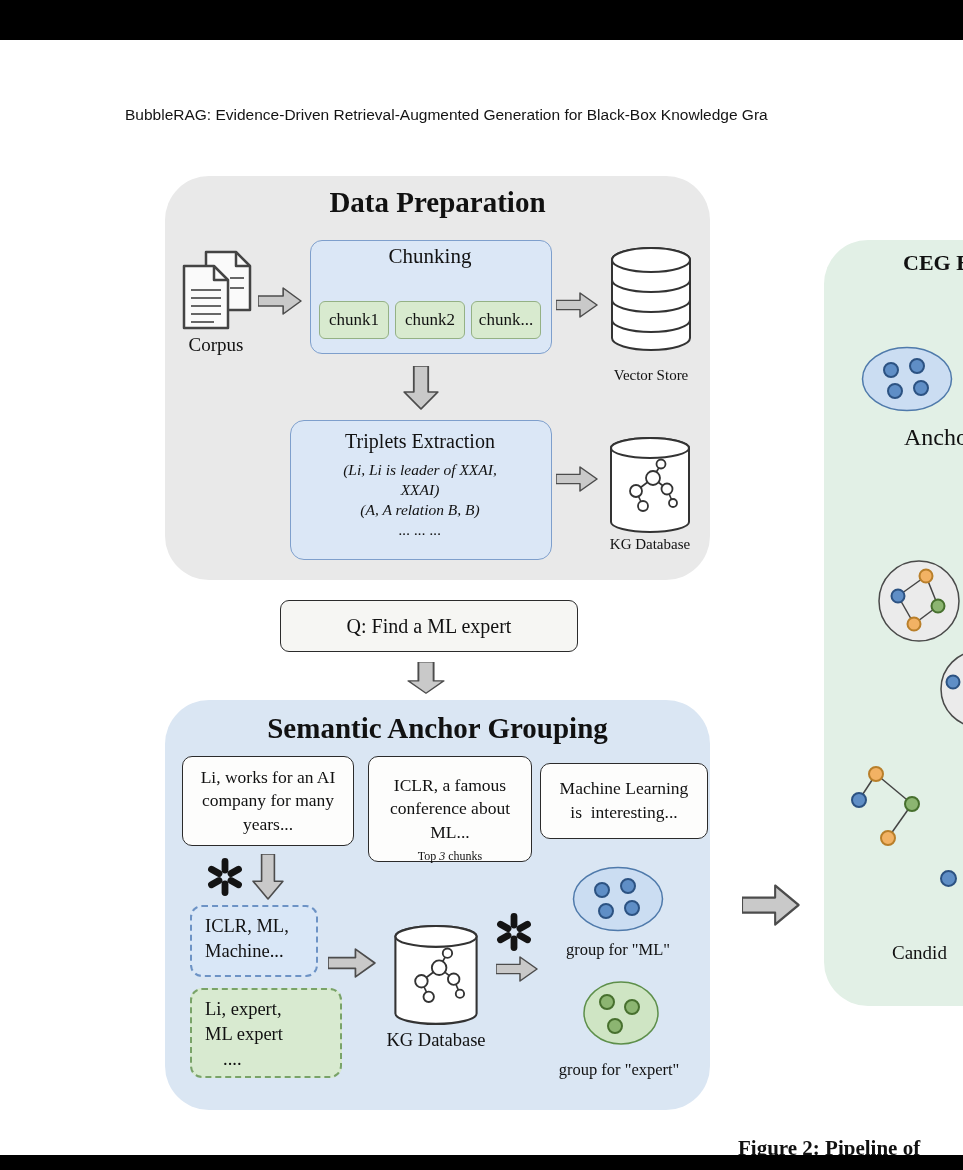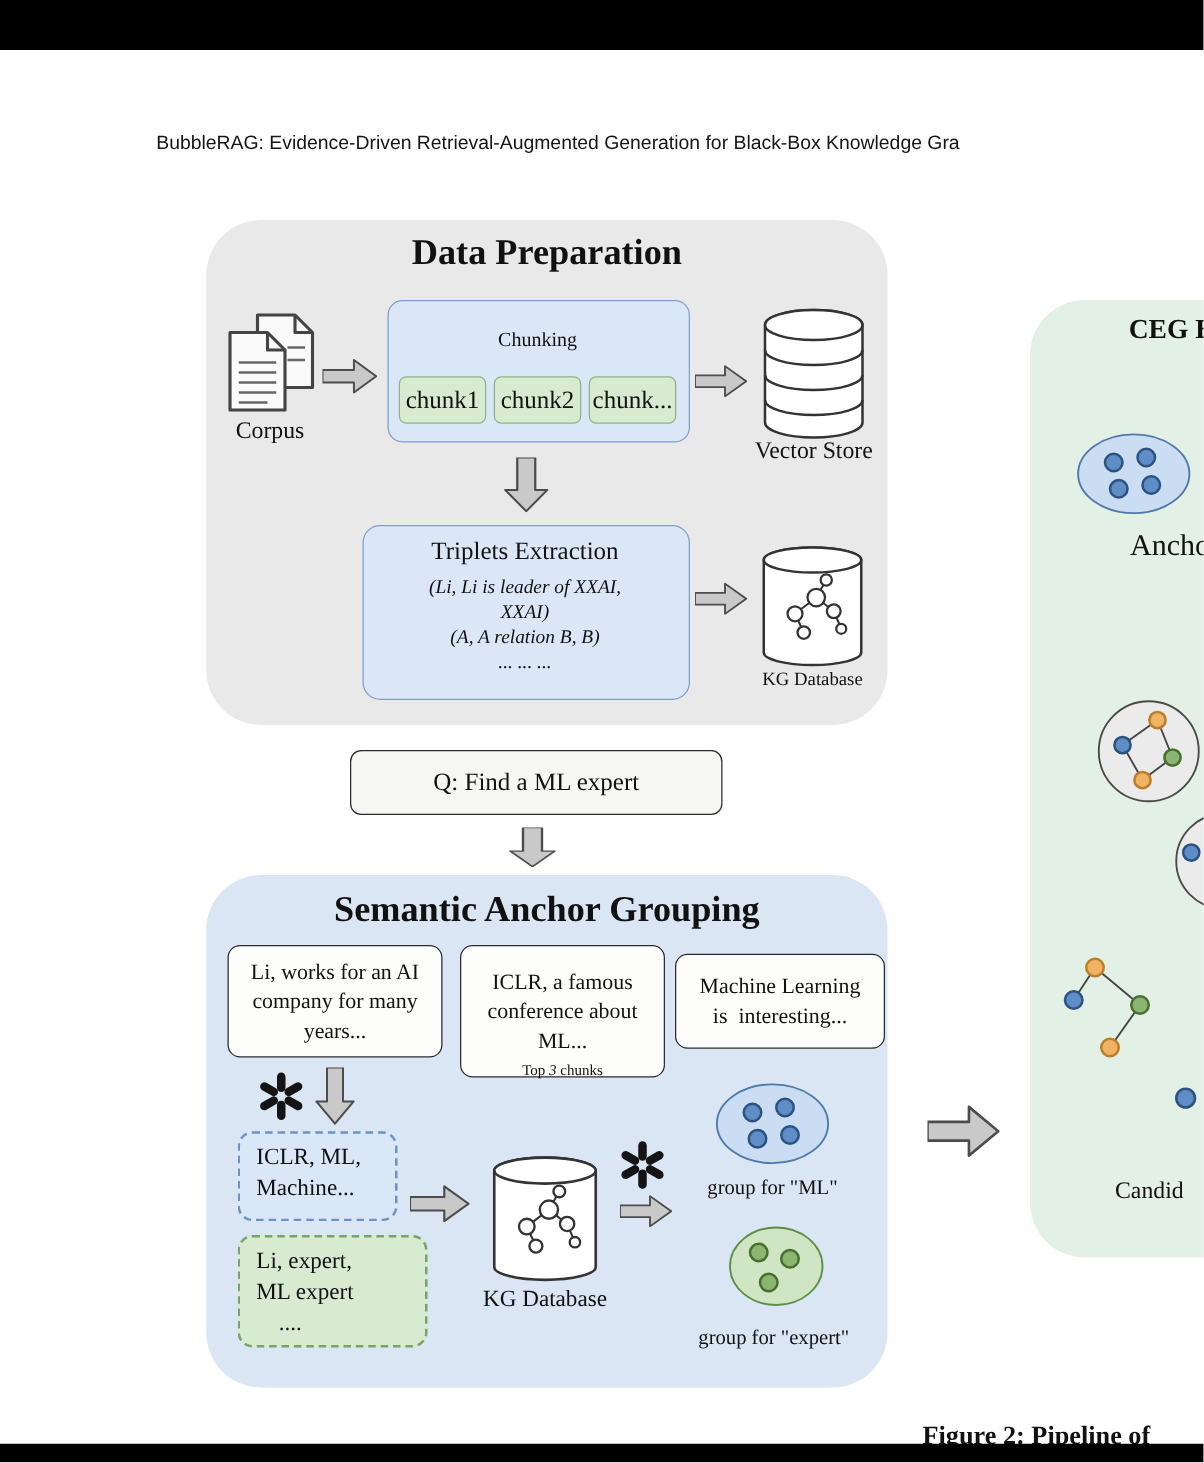--- a/index.html
+++ b/index.html
@@ -7,21 +7,21 @@
         font-family:"Liberation Serif",serif;color:#111;}
   .abs{position:absolute;}
   .bar{position:absolute;left:0;width:963px;background:#000;z-index:9;}
   .running-title{position:absolute;left:125px;top:106px;font-family:"Liberation Sans",sans-serif;
         font-size:15.5px;white-space:nowrap;color:#141414;}
   .panel{position:absolute;}
   .panel-title{position:absolute;text-align:center;font-weight:bold;font-size:29px;}
   .bluebox{position:absolute;background:#dbe7f6;border:1.5px solid #7e9fcc;border-radius:12px;}
   .chunkrow{position:absolute;display:flex;gap:6px;}
   .chunk{background:#d8eacf;border:1.5px solid #94b185;border-radius:6px;text-align:center;
-        font-size:20px;flex:1;display:flex;align-items:center;justify-content:center;}
+        font-size:17px;flex:1;display:flex;align-items:center;justify-content:center;}
   .whitebox{position:absolute;background:#fdfdfc;border:1.5px solid #2b2b2b;border-radius:10px;
         display:flex;align-items:center;justify-content:center;text-align:center;font-size:17.5px;
         line-height:1.35;padding:4px 16px;box-sizing:border-box;white-space:pre-wrap;}
   .lbl{position:absolute;text-align:center;}
   .arrow{fill:#c9c9c9;stroke:#4c4c4c;stroke-width:1.5;stroke-linejoin:round;}
   .dashed-blue{position:absolute;background:#d9e7f7;border:2px dashed #6d93c5;border-radius:12px;
         font-size:18.5px;padding:7px 0 0 13px;line-height:1.35;box-sizing:border-box;}
   .dashed-green{position:absolute;background:#d8ead0;border:2px dashed #79a368;border-radius:12px;
         font-size:18.5px;padding:7px 0 0 13px;line-height:1.35;box-sizing:border-box;}
   .caption{position:absolute;font-weight:bold;font-size:21px;white-space:nowrap;z-index:2;}
@@ -114,35 +114,35 @@
       <line x1="15" y1="74" x2="38" y2="74"></line>
     </g>
   </svg>
   <div class="lbl" style="left:168px;top:334px;width:96px;font-size:19px;">Corpus</div>
 
   <svg class="abs arrow" style="left:258px;top:287px;" width="44" height="28" viewBox="0 0 42 28" preserveAspectRatio="none">
       <use href="#ar"></use>
     </svg>
 
   <div class="bluebox" style="left:310px;top:240px;width:240px;height:112px;"></div>
-  <div class="lbl" style="left:310px;top:264px;width:240px;font-size:16px;">Chunking</div>
+  <div class="lbl" style="left:310px;top:244px;width:240px;font-size:21px;">Chunking</div>
   <div class="chunkrow" style="left:319px;top:301px;width:222px;height:38px;">
     <div class="chunk">chunk1</div>
     <div class="chunk">chunk2</div>
     <div class="chunk">chunk...</div>
   </div>
 
   <svg class="abs arrow" style="left:556px;top:292px;" width="42" height="26" viewBox="0 0 42 28" preserveAspectRatio="none">
       <use href="#ar"></use>
     </svg>
 
   <svg class="abs" style="left:606px;top:246px;" width="90" height="106" viewBox="0 0 90 106">
       <use href="#cyl-stack"></use>
     </svg>
-  <div class="lbl" style="left:598px;top:350px;width:106px;font-size:19px;">Vector Store</div>
+  <div class="lbl" style="left:598px;top:367px;width:106px;font-size:15px;">Vector Store</div>
 
   <svg class="abs arrow" style="left:403px;top:366px;" width="36" height="44" viewBox="0 0 30 44" preserveAspectRatio="none">
       <use href="#ad"></use>
     </svg>
 
   <div class="bluebox" style="left:290px;top:420px;width:260px;height:138px;border-radius:14px;"></div>
   <div class="lbl" style="left:290px;top:430px;width:260px;font-size:20px;">Triplets Extraction</div>
   <div class="lbl italic" style="left:290px;top:460px;width:260px;font-size:15.5px;line-height:20px;">
     <div>(Li, Li is leader of XXAI,</div>
     <div>XXAI)</div>

